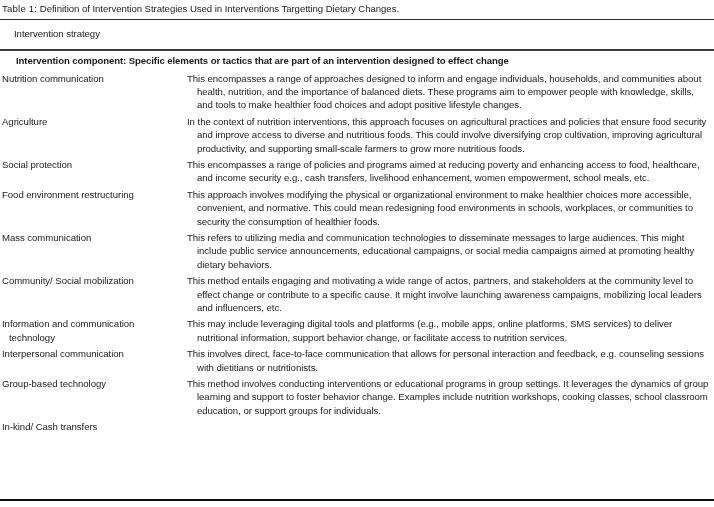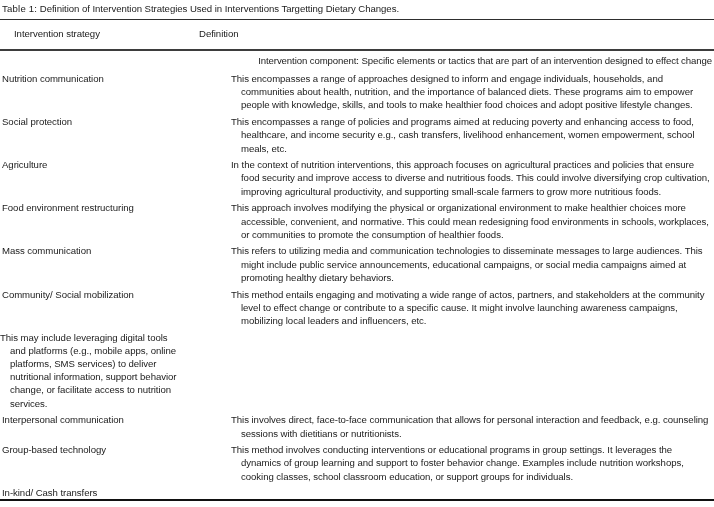--- a/index.html
+++ b/index.html
@@ -27,33 +27,31 @@
     display: grid;
     grid-template-columns: 187px 1fr;
     padding: 8px 0 10px 12px;
     line-height: 11px;
   }
   .colhead-row .col1 { padding-left: 2px; }
 
   .rule-head { border-bottom: 2px solid #3d3d3d; }
 
   .section-header {
-    font-weight: normal;
+    font-weight: bold;
     letter-spacing: -0.1px;
     padding: 4px 2px 1px 16px;
     line-height: 12.5px;
-    text-align: right;
   }
 
   .trow {
     display: grid;
     grid-template-columns: 187px 1fr;
     padding-top: 3.5px;
     line-height: 13.2px;
-    gap: 44px;
   }
   .cell-strategy {
     padding: 0 6px 0 9px;
     text-indent: -7px;   
   }
   .cell-definition {
     padding: 0 3px 0 10px;
     text-indent: -10px;  
   }
 
@@ -72,59 +70,59 @@
 
   <div class="caption">
     <span class="label">Table 1:</span>
     <span>Definition of Intervention Strategies Used in Interventions Targetting Dietary Changes.</span>
   </div>
 
   <div class="rule-title"></div>
 
   <div class="colhead-row">
     <div class="col1">Intervention strategy</div>
-    <div class="col2">Definition</div>
   </div>
 
   <div class="rule-head"></div>
 
   <div class="section-header">Intervention component: Specific elements or tactics that are part of an intervention designed to effect change</div>
 
   <div class="trow">
     <div class="cell-strategy">Nutrition communication</div>
     <div class="cell-definition">This encompasses a range of approaches designed to inform and engage individuals, households, and communities about health, nutrition, and the importance of balanced diets. These programs aim to empower people with knowledge, skills, and tools to make healthier food choices and adopt positive lifestyle changes.</div>
   </div>
 
   <div class="trow">
+    <div class="cell-strategy">Agriculture</div>
+    <div class="cell-definition">In the context of nutrition interventions, this approach focuses on agricultural practices and policies that ensure food security and improve access to diverse and nutritious foods. This could involve diversifying crop cultivation, improving agricultural productivity, and supporting small-scale farmers to grow more nutritious foods.</div>
+  </div>
+
+  <div class="trow">
     <div class="cell-strategy">Social protection</div>
     <div class="cell-definition">This encompasses a range of policies and programs aimed at reducing poverty and enhancing access to food, healthcare, and income security e.g., cash transfers, livelihood enhancement, women empowerment, school meals, etc.</div>
   </div>
 
   <div class="trow">
-    <div class="cell-strategy">Agriculture</div>
-    <div class="cell-definition">In the context of nutrition interventions, this approach focuses on agricultural practices and policies that ensure food security and improve access to diverse and nutritious foods. This could involve diversifying crop cultivation, improving agricultural productivity, and supporting small-scale farmers to grow more nutritious foods.</div>
-  </div>
-
-  <div class="trow">
     <div class="cell-strategy">Food environment restructuring</div>
-    <div class="cell-definition">This approach involves modifying the physical or organizational environment to make healthier choices more accessible, convenient, and normative. This could mean redesigning food environments in schools, workplaces, or communities to promote the consumption of healthier foods.</div>
+    <div class="cell-definition">This approach involves modifying the physical or organizational environment to make healthier choices more accessible, convenient, and normative. This could mean redesigning food environments in schools, workplaces, or communities to security the consumption of healthier foods.</div>
   </div>
 
 
   <div class="trow">
     <div class="cell-strategy">Mass communication</div>
     <div class="cell-definition">This refers to utilizing media and communication technologies to disseminate messages to large audiences. This might include public service announcements, educational campaigns, or social media campaigns aimed at promoting healthy dietary behaviors.</div>
   </div>
 
   <div class="trow">
     <div class="cell-strategy">Community/ Social mobilization</div>
     <div class="cell-definition">This method entails engaging and motivating a wide range of actos, partners, and stakeholders at the community level to effect change or contribute to a specific cause. It might involve launching awareness campaigns, mobilizing local leaders and influencers, etc.</div>
   </div>
 
   <div class="trow">
+    <div class="cell-strategy">Information and communication technology</div>
     <div class="cell-definition">This may include leveraging digital tools and platforms (e.g., mobile apps, online platforms, SMS services) to deliver nutritional information, support behavior change, or facilitate access to nutrition services.</div>
   </div>
 
   <div class="trow">
     <div class="cell-strategy">Interpersonal communication</div>
     <div class="cell-definition">This involves direct, face-to-face communication that allows for personal interaction and feedback, e.g. counseling sessions with dietitians or nutritionists.</div>
   </div>
 
   <div class="trow">
     <div class="cell-strategy">Group-based technology</div>

